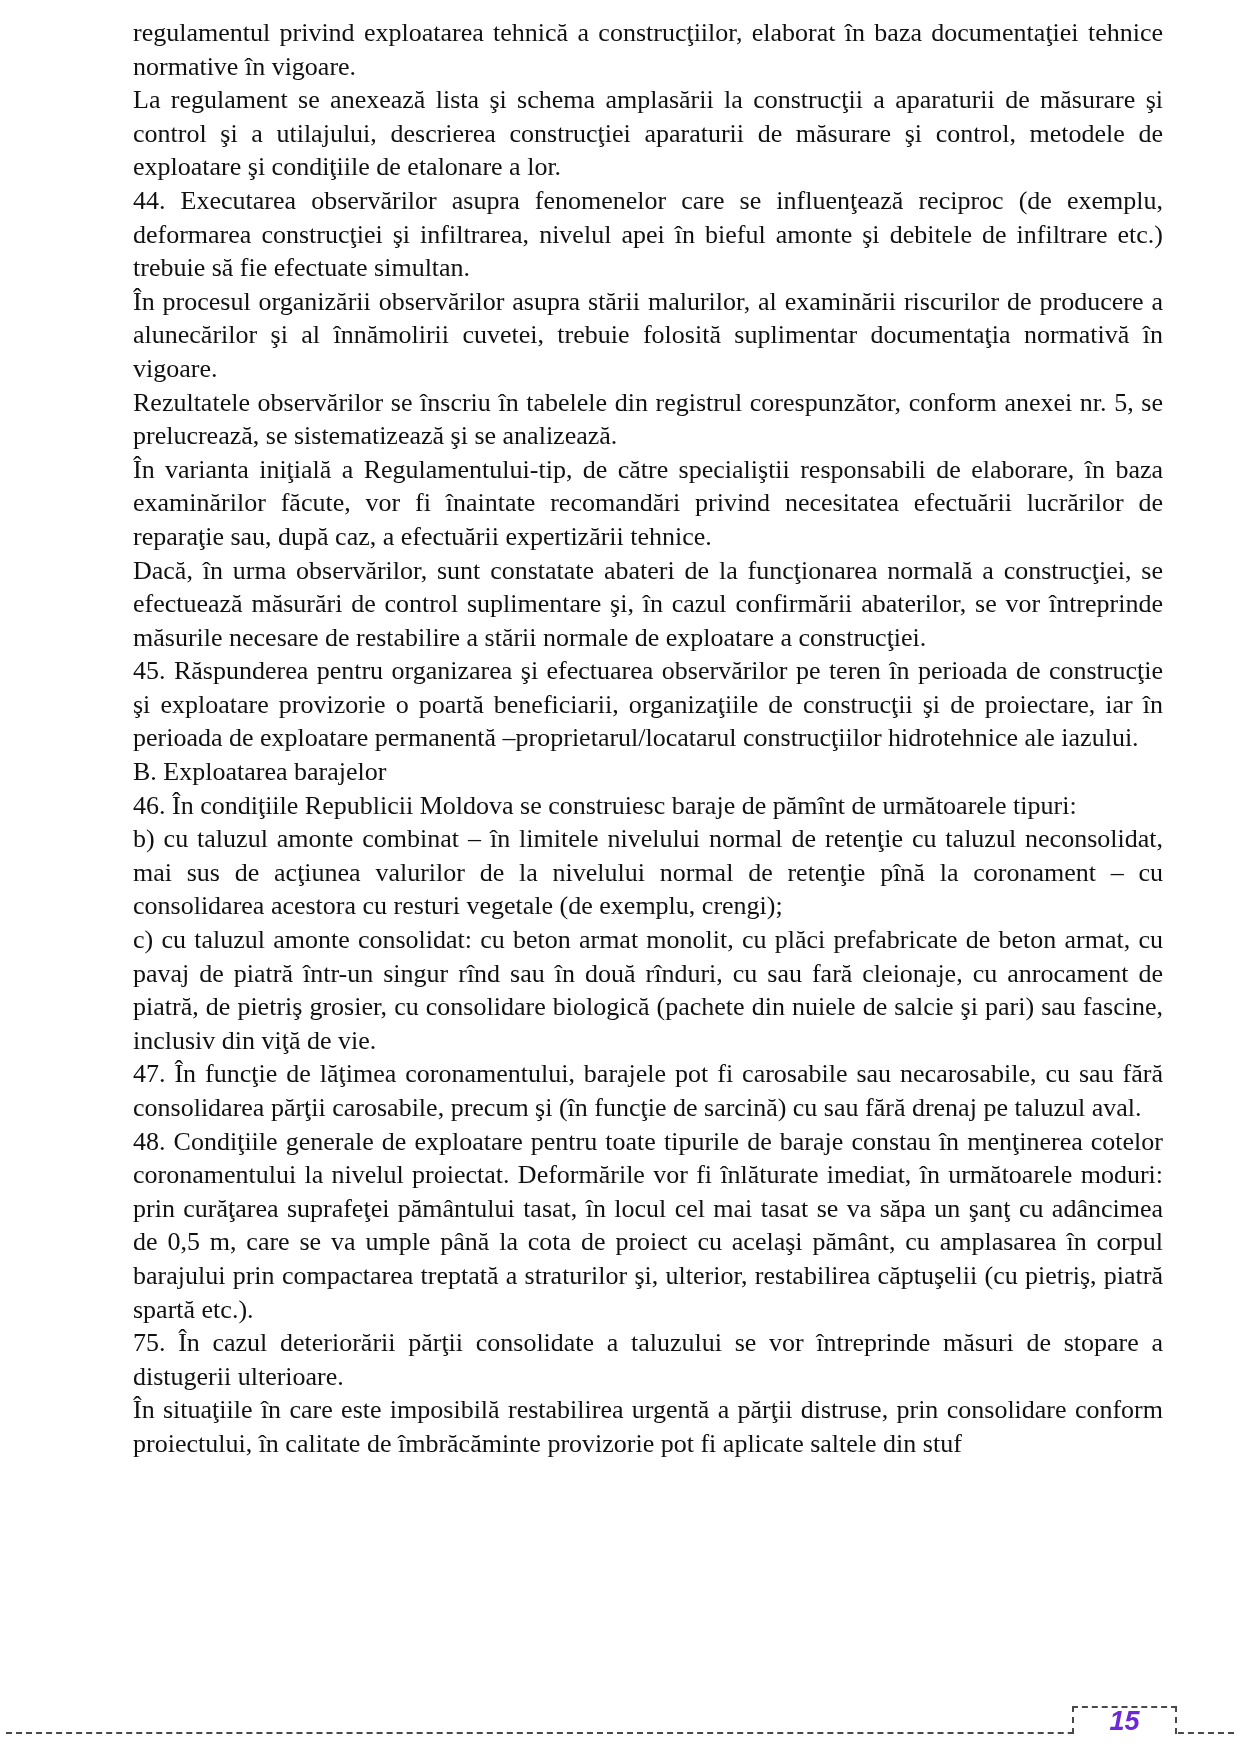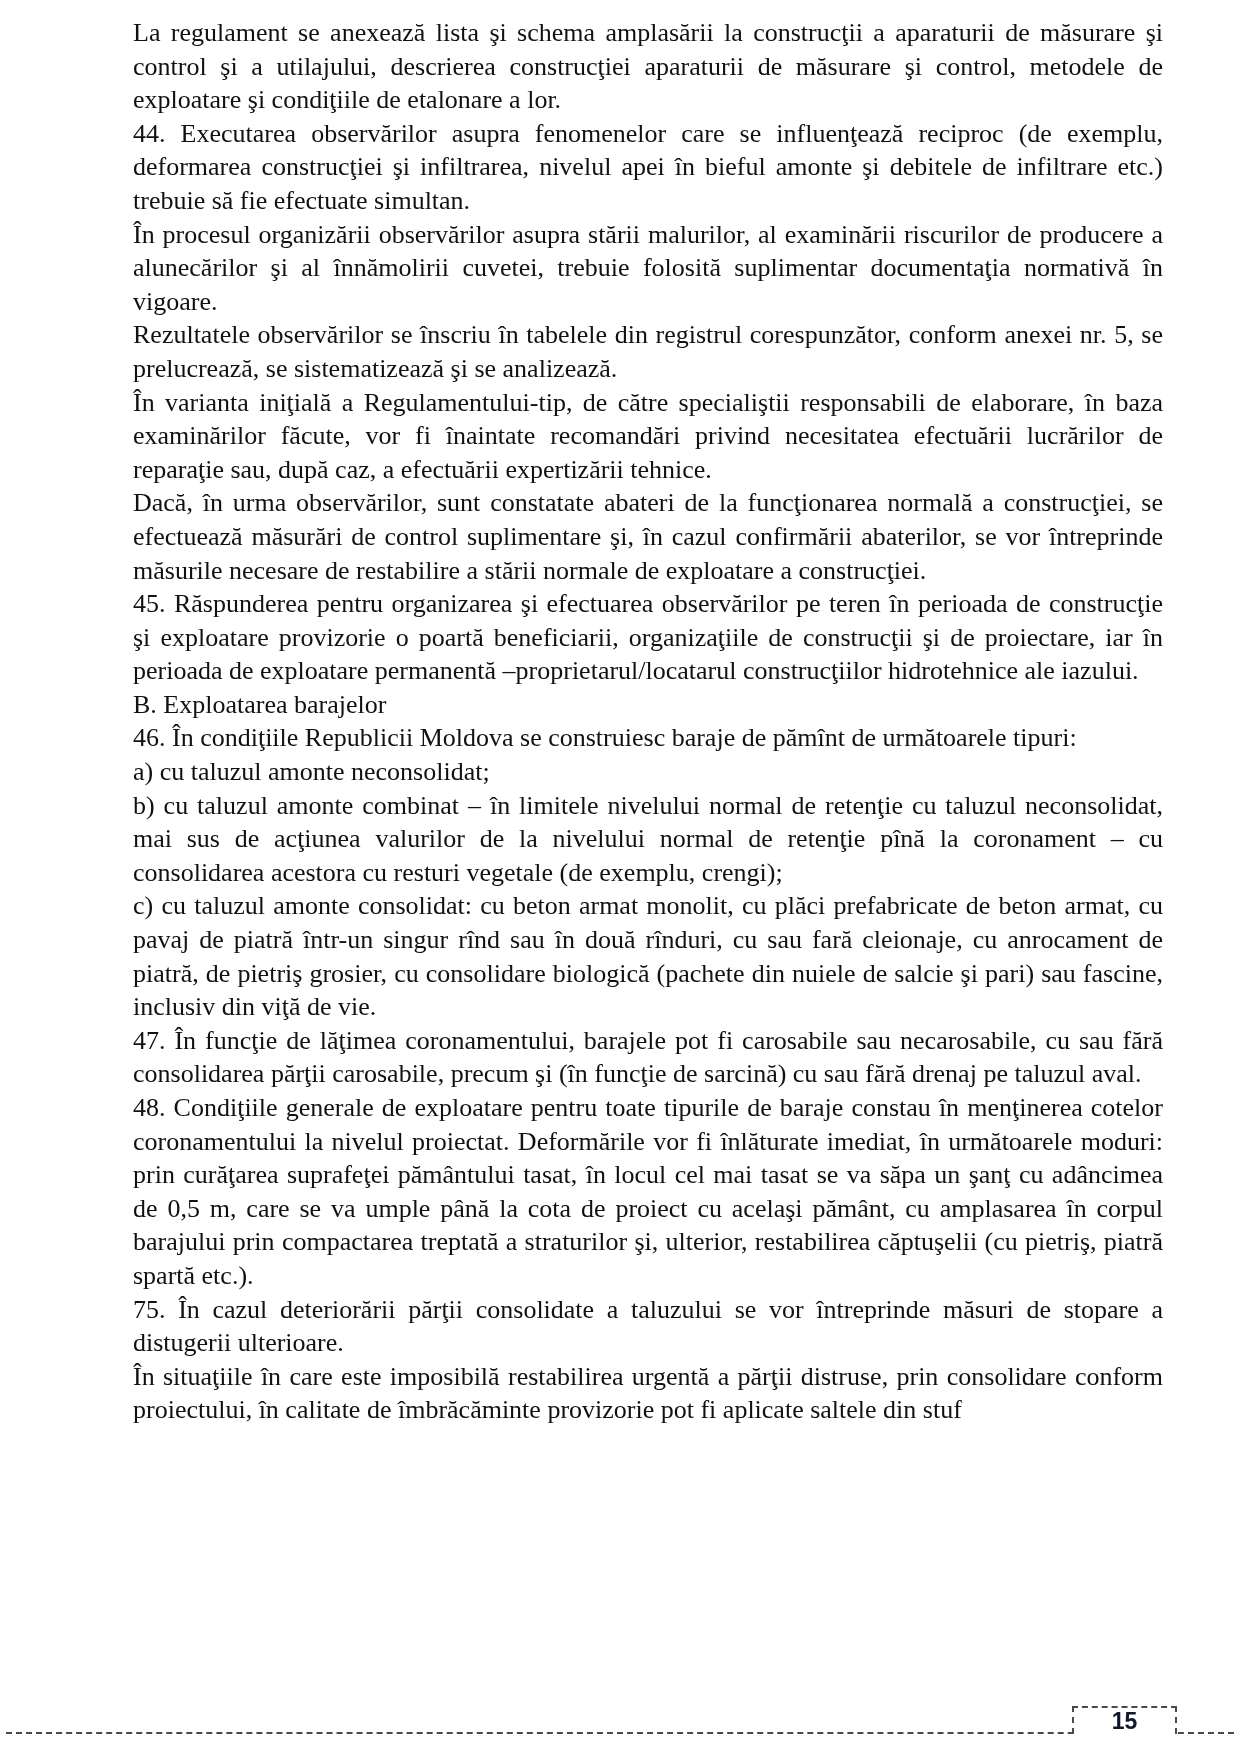--- a/index.html
+++ b/index.html
@@ -49,39 +49,40 @@
     border-top: 2px dashed #4a4a4a;
     border-left: 2px dashed #4a4a4a;
     border-right: 2px dashed #4a4a4a;
     display: flex;
     align-items: center;
     justify-content: center;
   }
   .page-number {
     font-family: "Liberation Sans", sans-serif;
     font-weight: bold;
-    font-size: 23px;
-    color: #0f172a;
+    font-size: 27px;
+    color: #6d28d9;
+    font-style: italic;
   }
 </style>
 </head>
 <body>
 
 <div class="sheet">
   <div class="textblock">
+    <p class="para"><b class="lead"></b><span>regulamentul privind exploatarea tehnică a construcţiilor, elaborat în baza documentaţiei tehnice normative în vigoare.</span></p>
     <p class="para"><b class="lead"></b><span>La regulament se anexează lista şi schema amplasării la construcţii a aparaturii de măsurare şi control şi a utilajului, descrierea construcţiei aparaturii de măsurare şi control, metodele de exploatare şi condiţiile de etalonare a lor.</span></p>
     <p class="para"><b class="lead">44</b><span>. Executarea observărilor asupra fenomenelor care se influenţează reciproc (de exemplu, deformarea construcţiei şi infiltrarea, nivelul apei în bieful amonte şi debitele de infiltrare etc.) trebuie să fie efectuate simultan.</span></p>
     <p class="para"><b class="lead"></b><span>În procesul organizării observărilor asupra stării malurilor, al examinării riscurilor de producere a alunecărilor şi al înnămolirii cuvetei, trebuie folosită suplimentar documentaţia normativă în vigoare.</span></p>
     <p class="para"><b class="lead"></b><span>Rezultatele observărilor se înscriu în tabelele din registrul corespunzător, conform anexei nr. 5, se prelucrează, se sistematizează şi se analizează.</span></p>
     <p class="para"><b class="lead"></b><span>În varianta iniţială a Regulamentului-tip, de către specialiştii responsabili de elaborare, în baza examinărilor făcute, vor fi înaintate recomandări privind necesitatea efectuării lucrărilor de reparaţie sau, după caz, a efectuării expertizării tehnice.</span></p>
     <p class="para"><b class="lead"></b><span>Dacă, în urma observărilor, sunt constatate abateri de la funcţionarea normală a construcţiei, se efectuează măsurări de control suplimentare şi, în cazul confirmării abaterilor, se vor întreprinde măsurile necesare de restabilire a stării normale de exploatare a construcţiei.</span></p>
     <p class="para"><b class="lead">45</b><span>. Răspunderea pentru organizarea şi efectuarea observărilor pe teren în perioada de construcţie şi exploatare provizorie o poartă beneficiarii, organizaţiile de construcţii şi de proiectare, iar în perioada de exploatare permanentă –proprietarul/locatarul construcţiilor hidrotehnice ale iazului.</span></p>
     <p class="para"><b class="lead">B. Exploatarea barajelor</b><span></span></p>
     <p class="para"><b class="lead">46</b><span>. În condiţiile Republicii Moldova se construiesc baraje de pămînt de următoarele tipuri:</span></p>
-    <p class="para"><b class="lead"></b><span>a) cu taluzul amonte neconsolidat;</span></p>
     <p class="para"><b class="lead"></b><span>b) cu taluzul amonte combinat – în limitele nivelului normal de retenţie cu taluzul neconsolidat, mai sus de acţiunea valurilor de la nivelului normal de retenţie pînă la coronament – cu consolidarea acestora cu resturi vegetale (de exemplu, crengi);</span></p>
     <p class="para"><b class="lead"></b><span>c) cu taluzul amonte consolidat: cu beton armat monolit, cu plăci prefabricate de beton armat, cu pavaj de piatră într-un singur rînd sau în două rînduri, cu sau fară cleionaje, cu anrocament de piatră, de pietriş grosier, cu consolidare biologică (pachete din nuiele de salcie şi pari) sau fascine, inclusiv din viţă de vie.</span></p>
     <p class="para"><b class="lead">47</b><span>. În funcţie de lăţimea coronamentului, barajele pot fi carosabile sau necarosabile, cu sau fără consolidarea părţii carosabile, precum şi (în funcţie de sarcină) cu sau fără drenaj pe taluzul aval.</span></p>
     <p class="para"><b class="lead">48</b><span>. Condiţiile generale de exploatare pentru toate tipurile de baraje constau în menţinerea cotelor coronamentului la nivelul proiectat. Deformările vor fi înlăturate imediat, în următoarele moduri: prin curăţarea suprafeţei pământului tasat, în locul cel mai tasat se va săpa un şanţ cu adâncimea de 0,5 m, care se va umple până la cota de proiect cu acelaşi pământ, cu amplasarea în corpul barajului prin compactarea treptată a straturilor şi, ulterior, restabilirea căptuşelii (cu pietriş, piatră spartă etc.).</span></p>
     <p class="para"><b class="lead">75</b><span>. În cazul deteriorării părţii consolidate a taluzului se vor întreprinde măsuri de stopare a distugerii ulterioare.</span></p>
     <p class="para"><b class="lead"></b><span>În situaţiile în care este imposibilă restabilirea urgentă a părţii distruse, prin consolidare conform proiectului, în calitate de îmbrăcăminte provizorie pot fi aplicate saltele din stuf</span></p>
   </div>
 
   <div class="footer-rule"></div>
   <div class="page-box">

